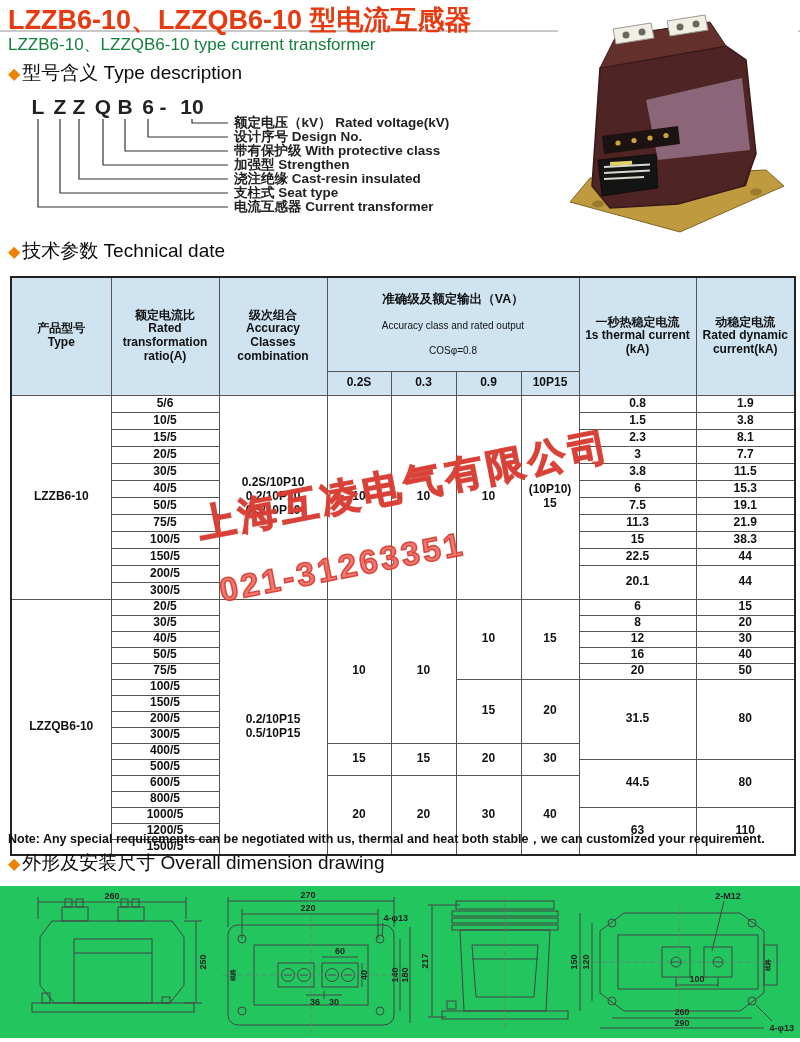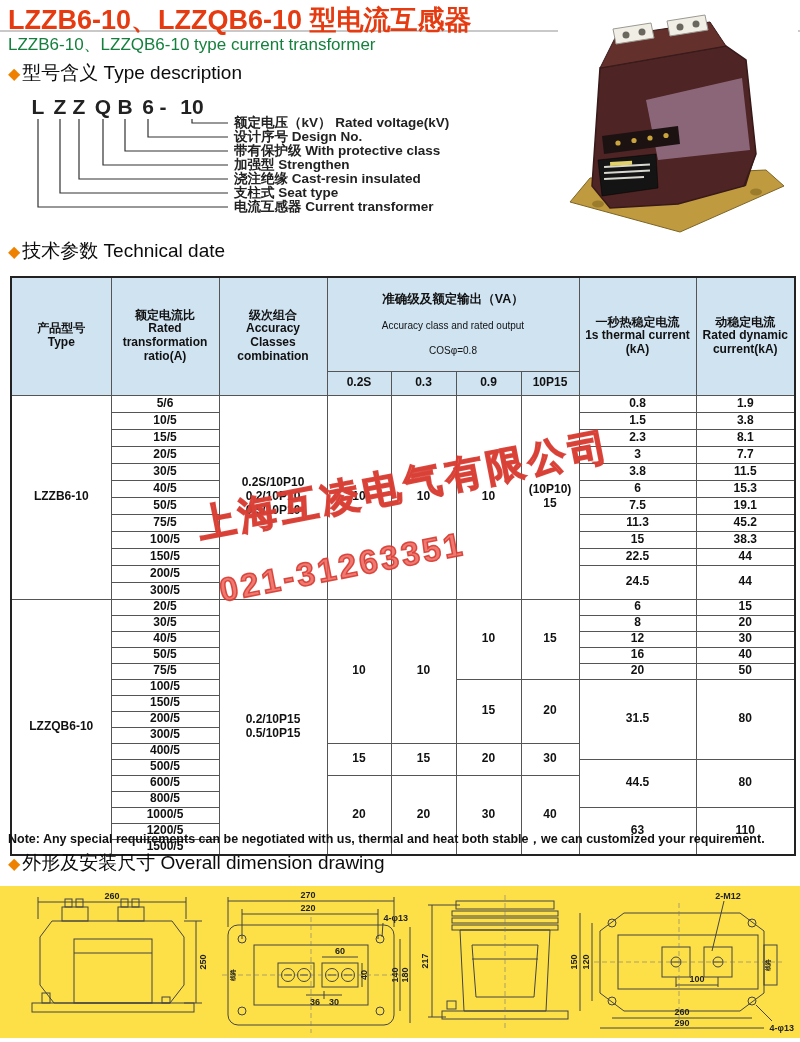--- a/index.html
+++ b/index.html
@@ -23,21 +23,21 @@
   tr.hr1{height:34px;} tr.hr2{height:24px;}
   tr.rb{height:17px;} tr.rq{height:16px;}
   .out-cn{font-size:12.5px;font-weight:700;}
   .out-en{font-size:10px;font-weight:400;}
   .note-cn{left:8px;top:814px;font-size:13px;font-weight:800;white-space:nowrap;}
   .note-en{left:8px;top:831px;font-size:12.5px;font-weight:700;white-space:nowrap;}
   .wm{color:rgba(236,98,88,0.85);-webkit-text-stroke:1.5px rgba(214,58,48,0.9);
       font-weight:800;transform:rotate(-11deg);transform-origin:left center;white-space:nowrap;z-index:5;pointer-events:none;}
   .wm1{left:198px;top:500px;font-size:38px;letter-spacing:4px;}
   .wm2{left:220px;top:572px;font-size:33px;letter-spacing:3px;}
-  .draw-strip{left:0;top:886px;width:800px;height:152px;background:#fde047;}
+  .draw-strip{left:0;top:886px;width:800px;height:152px;background:#22c55e;}
   svg text{font-family:"Liberation Sans",sans-serif;font-weight:700;fill:#222;}
   .dimtxt{font-size:9px;}
   .marktxt{font-size:6px;}
 </style>
 </head>
 <body>
 
 <div class="page">
 
   <div class="abs rule"></div>
@@ -193,35 +193,35 @@
           <td>15.3</td>
         </tr>
     <tr class="rb">
           <td>50/5</td>
           <td>7.5</td>
           <td>19.1</td>
         </tr>
     <tr class="rb">
           <td>75/5</td>
           <td>11.3</td>
-          <td>45.2</td>
+          <td>21.9</td>
         </tr>
     <tr class="rb">
           <td>100/5</td>
           <td>15</td>
           <td>38.3</td>
         </tr>
     <tr class="rb">
           <td>150/5</td>
           <td>22.5</td>
           <td>44</td>
         </tr>
     <tr class="rb">
           <td>200/5</td>
-          <td rowspan="2">24.5</td>
+          <td rowspan="2">20.1</td>
           <td rowspan="2">44</td>
         </tr>
     <tr class="rb">
           <td>300/5</td>
         </tr>
 
     <tr class="rq">
       <td rowspan="16">LZZQB6-10</td>
       <td>20/5</td>
       <td rowspan="16">0.2/10P15

